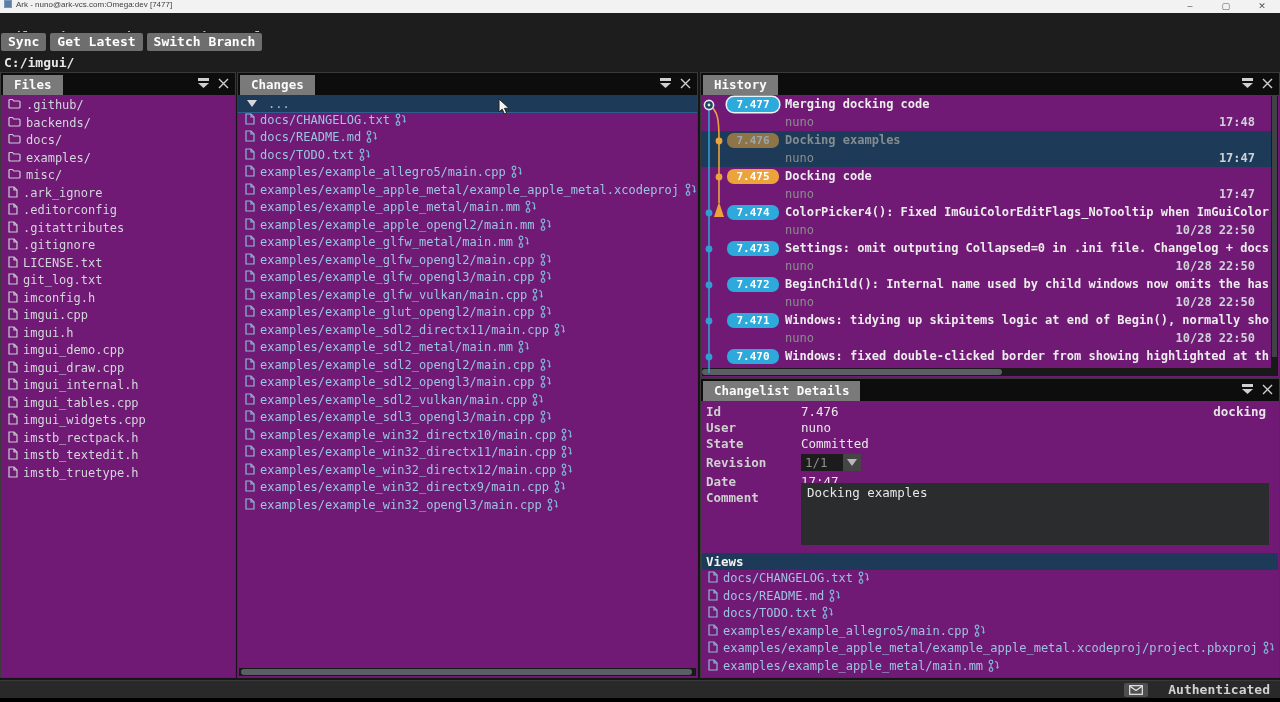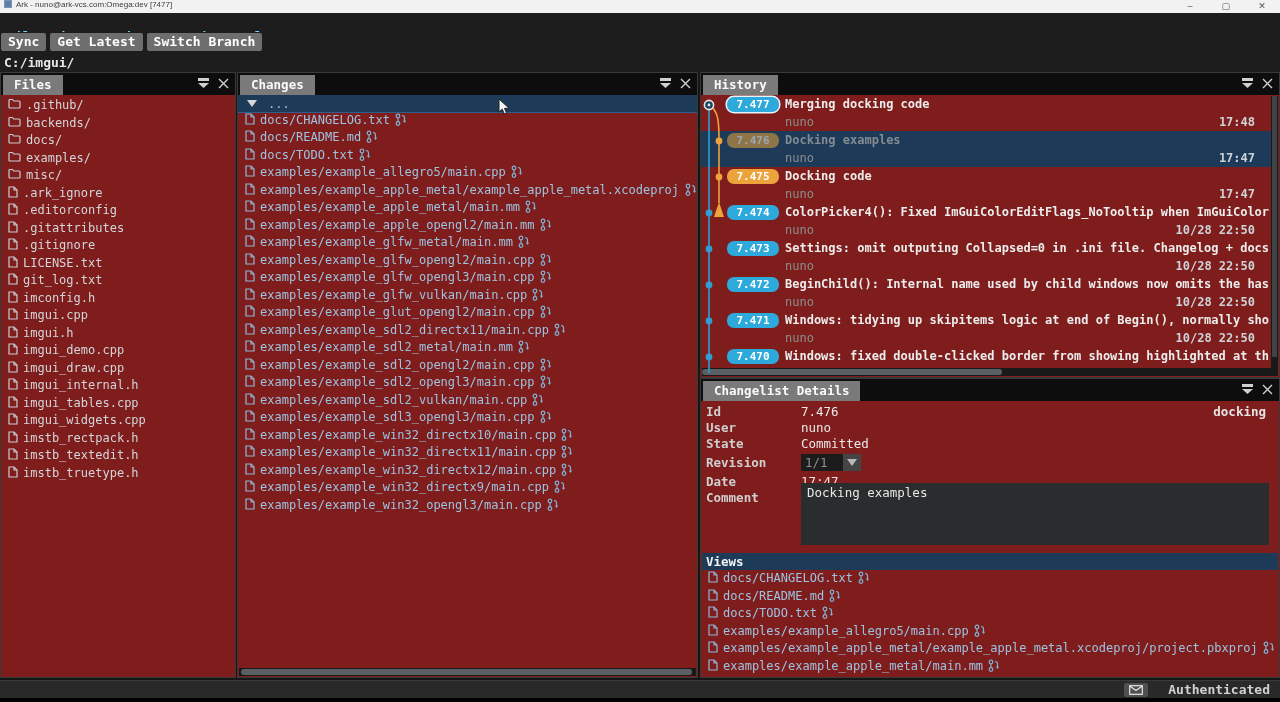--- a/index.html
+++ b/index.html
@@ -23,21 +23,21 @@
     display:flex; align-items:center; padding-left:7px; gap:0; background:#1d1d1d; }
   .menu-item { font-weight:bold; font-size:13px; color:#7dd3fc; padding:0 9px 0 0; margin-right:4px;margin-top:28px; }
   .toolbar { position:absolute; left:0; top:32px; width:1280px; height:20px;
     display:flex; align-items:center; padding-left:1px; gap:4px; background:#1d1d1d; }
   .tool-btn { background:#6e6e6e; color:#fff; font-weight:bold; font-size:13px;
     padding:1px 7px 2px; border-radius:2px; white-space:nowrap; }
   .pathbar { position:absolute; left:0; top:52px; width:1280px; height:20px;
     display:flex; align-items:center; padding-left:4px; background:#1d1d1d;
     font-size:13px; font-weight:bold; color:#e8e8e8; }
   
-  .panel { position:absolute; background:#7f1d1d; border:1px solid #3a3a3a; overflow:hidden; }
+  .panel { position:absolute; background:#701a75; border:1px solid #3a3a3a; overflow:hidden; }
   .panel-head { height:22px; background:#0d0d0d; position:relative; display:flex; align-items:flex-end; }
   .panel-tab { background:#7a7a7a; color:#fafafa; font-weight:bold; font-size:12.5px;
     padding:2px 11px 3px; margin:2px 0 0 2px; white-space:nowrap; }
   .head-icons { position:absolute; right:6px; top:4px; display:flex; gap:8px; align-items:center; }
   .head-icons svg { display:block; }
   
   .row { height:17.5px; display:flex; align-items:flex-start; padding-left:7px; gap:5px; white-space:nowrap; overflow:hidden; }
   .row .lbl { overflow:hidden; }
   .icon { flex:0 0 auto; display:inline-flex; }
   .files-list { padding-top:3px; }

